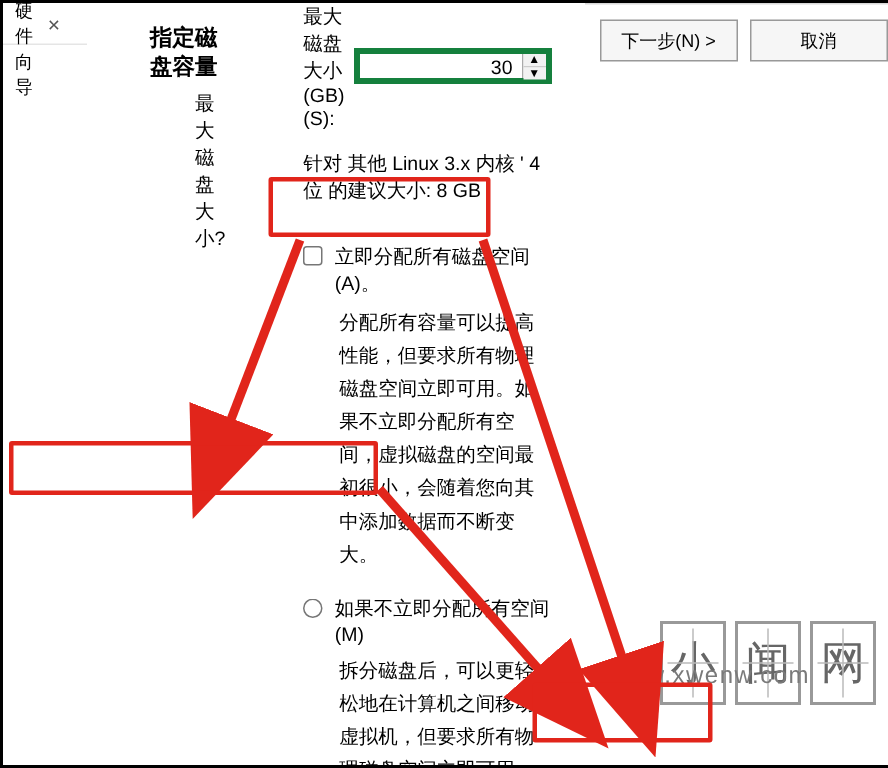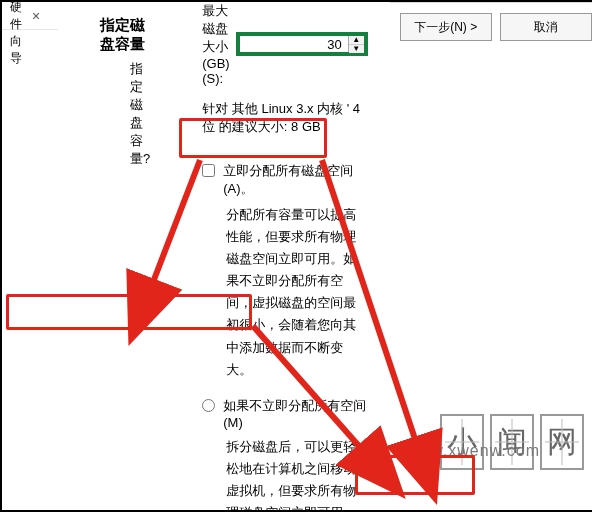--- a/index.html
+++ b/index.html
@@ -144,21 +144,21 @@
 <body>
 
 <div class="window">
   <div class="titlebar">
     <span class="title-text">添加硬件向导</span>
     <span class="close">×</span>
   </div>
 
   <div class="header">
     <h2>指定磁盘容量</h2>
-    <div class="sub">指定磁盘容量?</div>
+    <div class="sub">最大磁盘大小?</div>
   </div>
   <div class="sep"></div>
 
   <div class="content">
 
     <div class="row-size">
       <span>最大磁盘大小 (GB)(S):</span>
       <span class="spinner-wrap">
         <input class="spinner-input" value="30" style="">
         <span class="spinner-btns">

